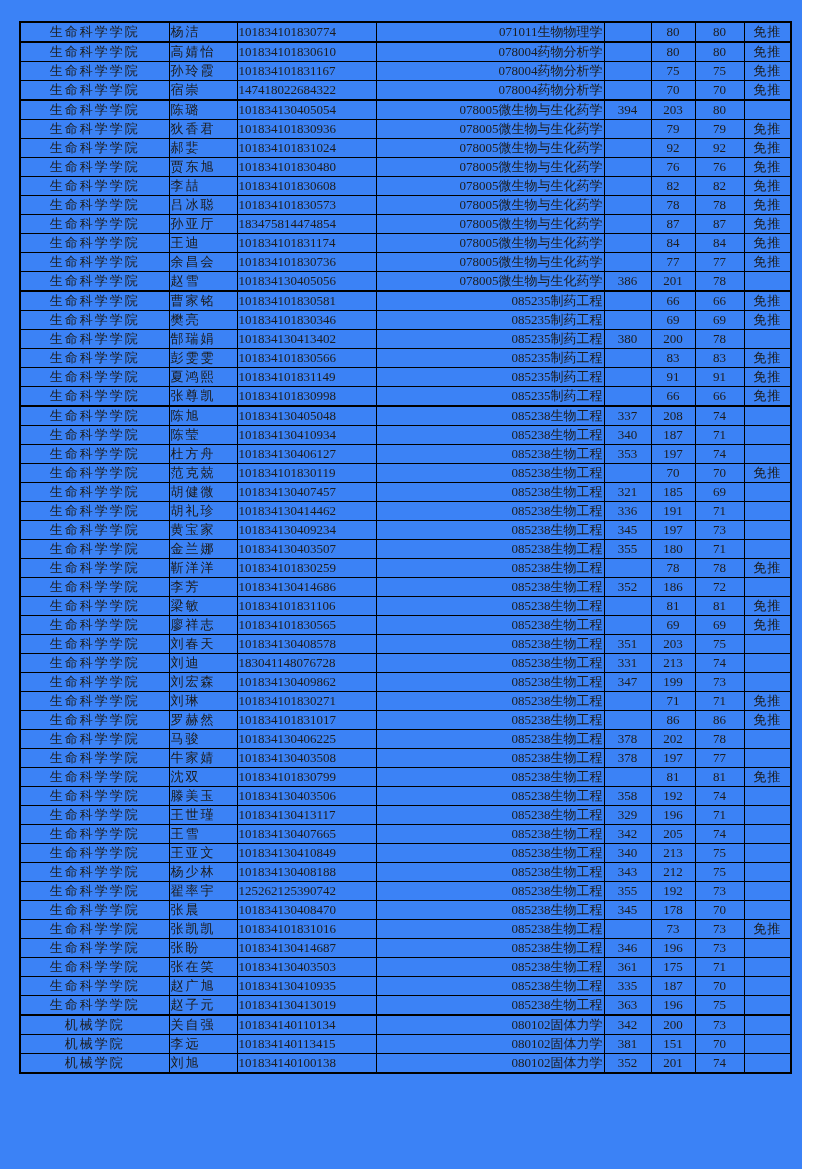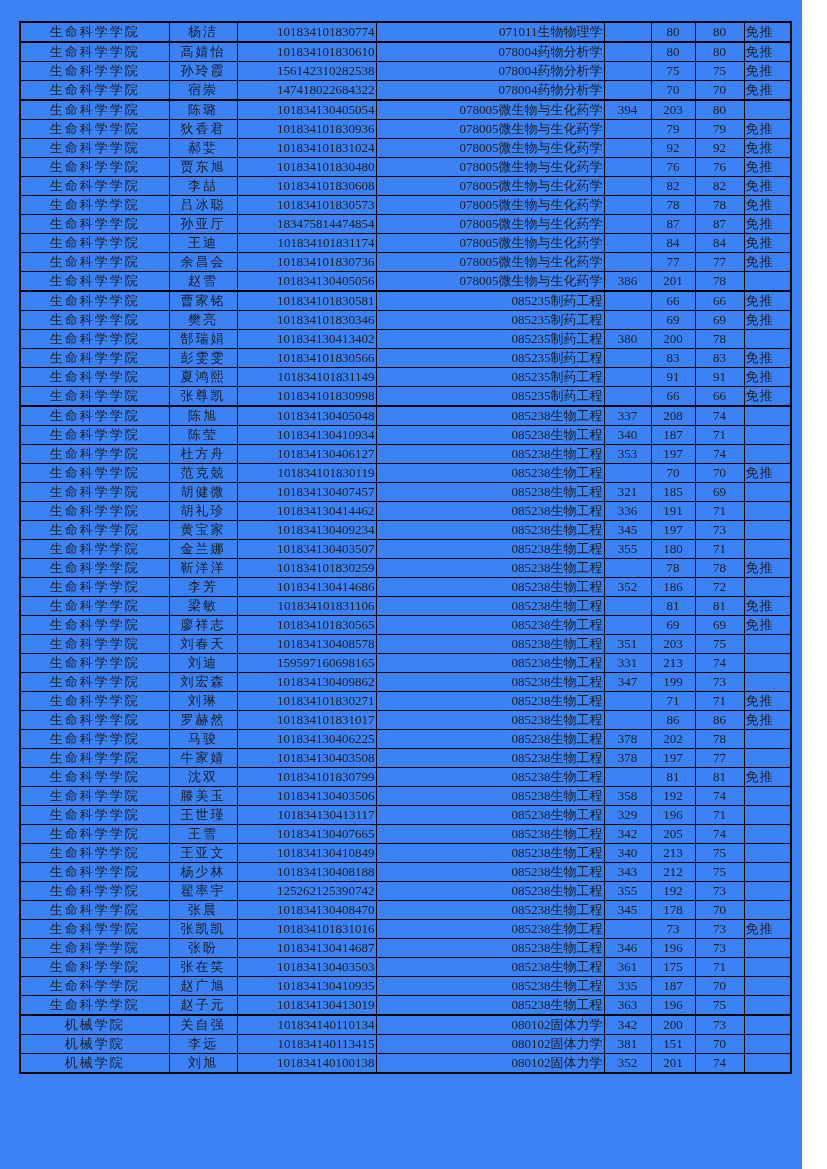--- a/index.html
+++ b/index.html
@@ -30,25 +30,25 @@
     font-size: 13px;
     line-height: 18px;
     color: #1c1c1c;
     padding: 0 1px;
     overflow: hidden;
     white-space: nowrap;
     vertical-align: middle;
   }
   tr.group-end td { border-bottom-width: 2px; }
   td.c-college { text-align: center; letter-spacing: 2px; }
-  td.c-name    { text-align: center; letter-spacing: 2px; }
-  td.c-id      { text-align: right; }
+  td.c-name    { text-align: left; letter-spacing: 2px; }
+  td.c-id      { text-align: left; }
   td.c-major   { text-align: right; }
   td.c-s1, td.c-s2, td.c-s3 { text-align: center; }
-  td.c-note    { letter-spacing: 1px; }
+  td.c-note    { text-align: center; letter-spacing: 1px; }
 </style>
 </head>
 <body>
 
 <div class="page">
   <table class="roster">
     <colgroup>
       <col style="width:149px">
       <col style="width:68px">
       <col style="width:139px">
@@ -75,21 +75,21 @@
           <td class="c-id">101834101830610</td>
           <td class="c-major">078004药物分析学</td>
           <td class="c-s1"></td>
           <td class="c-s2">80</td>
           <td class="c-s3">80</td>
           <td class="c-note">免推</td>
         </tr>
         <tr>
           <td class="c-college">生命科学学院</td>
           <td class="c-name">孙玲霞</td>
-          <td class="c-id">156142310282538</td>
+          <td class="c-id">101834101831167</td>
           <td class="c-major">078004药物分析学</td>
           <td class="c-s1"></td>
           <td class="c-s2">75</td>
           <td class="c-s3">75</td>
           <td class="c-note">免推</td>
         </tr>
         <tr class="group-end">
           <td class="c-college">生命科学学院</td>
           <td class="c-name">宿崇</td>
           <td class="c-id">147418022684322</td>
@@ -385,21 +385,21 @@
           <td class="c-id">101834130408578</td>
           <td class="c-major">085238生物工程</td>
           <td class="c-s1">351</td>
           <td class="c-s2">203</td>
           <td class="c-s3">75</td>
           <td class="c-note"></td>
         </tr>
         <tr>
           <td class="c-college">生命科学学院</td>
           <td class="c-name">刘迪</td>
-          <td class="c-id">159597160698165</td>
+          <td class="c-id">183041148076728</td>
           <td class="c-major">085238生物工程</td>
           <td class="c-s1">331</td>
           <td class="c-s2">213</td>
           <td class="c-s3">74</td>
           <td class="c-note"></td>
         </tr>
         <tr>
           <td class="c-college">生命科学学院</td>
           <td class="c-name">刘宏森</td>
           <td class="c-id">101834130409862</td>

